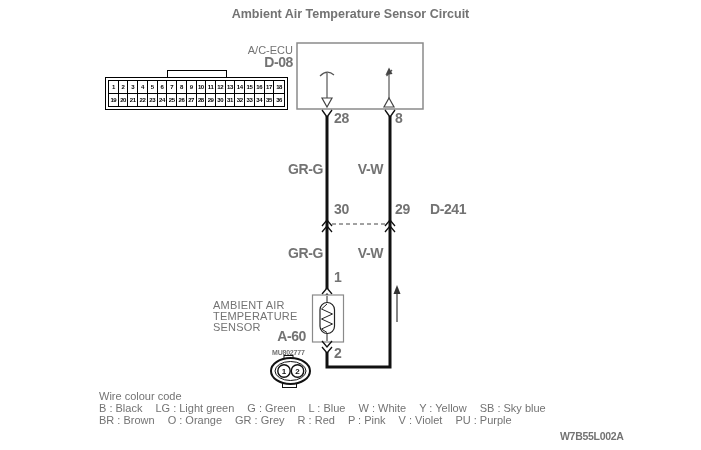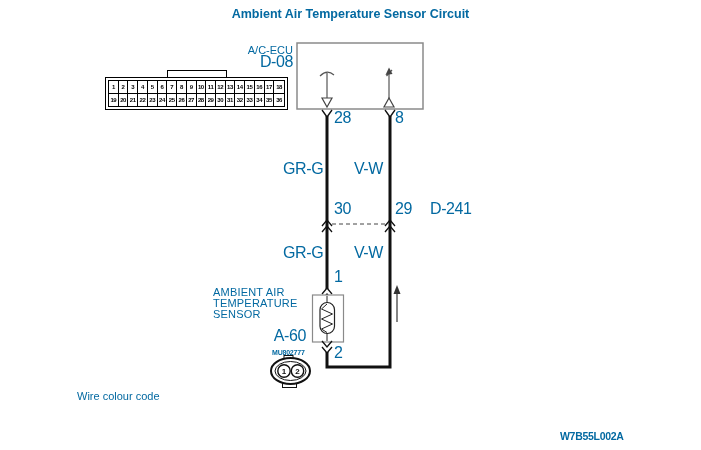--- a/index.html
+++ b/index.html
@@ -1,36 +1,36 @@
 <!DOCTYPE html>
 <html><head>
 <meta charset="utf-8">
 <style>
   html,body{margin:0;padding:0;background:#fff;}
   .canvas{position:relative;width:701px;height:450px;background:#fff;overflow:hidden;
           font-family:"Liberation Sans",sans-serif;color:#000;}
   svg.lineart{position:absolute;left:0;top:0;z-index:1;}
-  .lbl{position:absolute;z-index:2;font-size:11px;line-height:12px;white-space:nowrap;color:#0369a1;}
+  .lbl{position:absolute;z-index:2;font-size:11px;line-height:12px;white-space:nowrap;color:#737373;}
   .title{left:0;right:0;top:8px;text-align:center;font-size:12.5px;font-weight:bold;}
-  .wire-lbl{font-weight:normal;font-size:16px;letter-spacing:-0.4px;}
+  .wire-lbl{font-weight:bold;font-size:14px;letter-spacing:-0.4px;}
   .right-align{text-align:right;}
   
   .pin-block{position:absolute;left:105px;top:70px;width:185px;height:41px;z-index:2;}
   .pin-tab{position:absolute;left:62px;top:0;width:58px;height:9px;border:1px solid #000;border-bottom:none;background:#fff;}
   .pin-box{position:absolute;left:0;top:7px;width:183px;height:33px;border:1.5px solid #000;background:#fff;box-sizing:border-box;}
   .pin-rows{position:absolute;left:2px;top:2px;right:2px;bottom:2px;display:flex;flex-direction:column;border:1px solid #000;}
   .pin-row{display:grid;grid-template-columns:repeat(18,1fr);flex:1;}
   .pin-cell{border-right:1px solid #000;font-size:6px;font-weight:bold;letter-spacing:-0.4px;
             display:flex;align-items:center;justify-content:center;overflow:hidden;}
   .pin-cell:last-child{border-right:none;}
   .pin-row:first-child .pin-cell{border-bottom:1px solid #000;}
   
   .sensor-name div{font-size:11px;line-height:11px;letter-spacing:0.2px;}
   
-  .legend{left:77px;top:390px;font-size:11px;line-height:12.2px;}
+  .legend{left:99px;top:390px;font-size:11px;line-height:12.2px;}
   .legend-item{margin-right:13px;}
   .figcode{left:560px;top:430px;width:140px;text-align:left;font-weight:bold;font-size:10.5px;letter-spacing:-0.3px;}
 </style>
 </head>
 <body>
 
 <div class="canvas">
 
   <svg class="lineart" width="701" height="450" viewBox="0 0 701 450">
 
@@ -159,29 +159,31 @@
 
   <div class="lbl wire-lbl" style="left:334px;top:203px;">30</div>
   <div class="lbl wire-lbl" style="left:395px;top:203px;">29</div>
   <div class="lbl wire-lbl" style="left:430px;top:203px;">D-241</div>
 
   <div class="lbl wire-lbl right-align" style="left:283px;top:247px;width:40px;">GR-G</div>
   <div class="lbl wire-lbl right-align" style="left:345px;top:247px;width:38px;">V-W</div>
 
   <div class="lbl wire-lbl" style="left:334px;top:271px;">1</div>
 
-  <div class="lbl sensor-name" style="left:213px;top:287px;">
+  <div class="lbl sensor-name" style="left:213px;top:300px;">
     <div>AMBIENT AIR</div>
     <div>TEMPERATURE</div>
     <div>SENSOR</div>
   </div>
 
   <div class="lbl wire-lbl right-align" style="left:271px;top:330px;width:35px;">A-60</div>
   <div class="lbl" style="left:272px;top:347px;font-size:7px;font-weight:bold;letter-spacing:-0.2px;">MU802777</div>
 
   <div class="lbl wire-lbl" style="left:334px;top:347px;">2</div>
 
   <div class="lbl legend">
     <div>Wire colour code</div>
+    <div id="legend-row-0"><span class="legend-item">B : Black</span><span class="legend-item">LG : Light green</span><span class="legend-item">G : Green</span><span class="legend-item">L : Blue</span><span class="legend-item">W : White</span><span class="legend-item">Y : Yellow</span><span class="legend-item">SB : Sky blue</span></div>
+    <div id="legend-row-1"><span class="legend-item">BR : Brown</span><span class="legend-item">O : Orange</span><span class="legend-item">GR : Grey</span><span class="legend-item">R : Red</span><span class="legend-item">P : Pink</span><span class="legend-item">V : Violet</span><span class="legend-item">PU : Purple</span></div>
   </div>
 
   <div class="lbl figcode">W7B55L002A</div>
 </div>
 
 </body></html>

